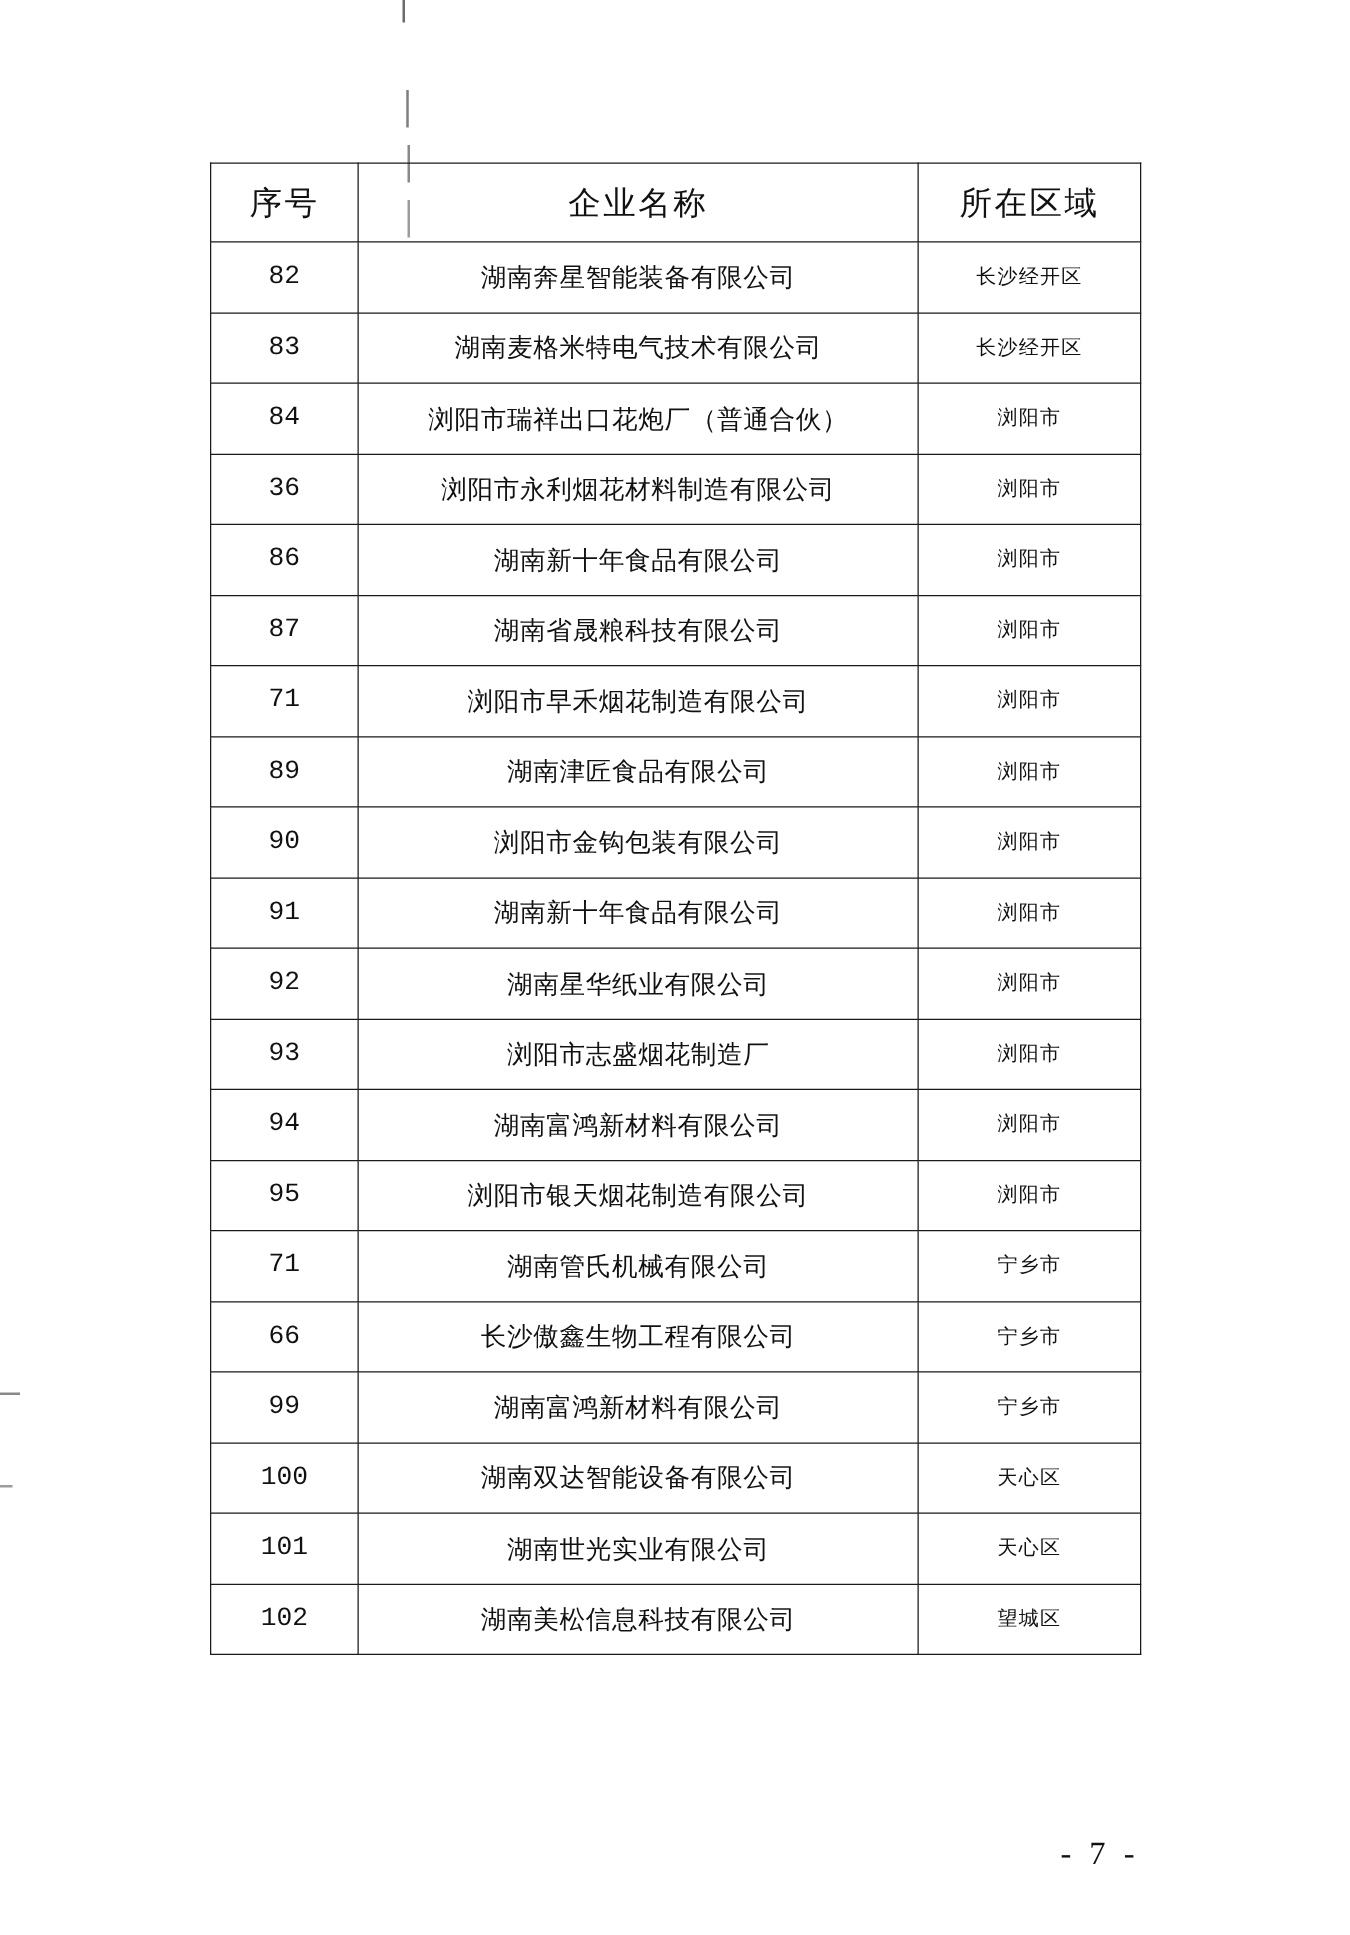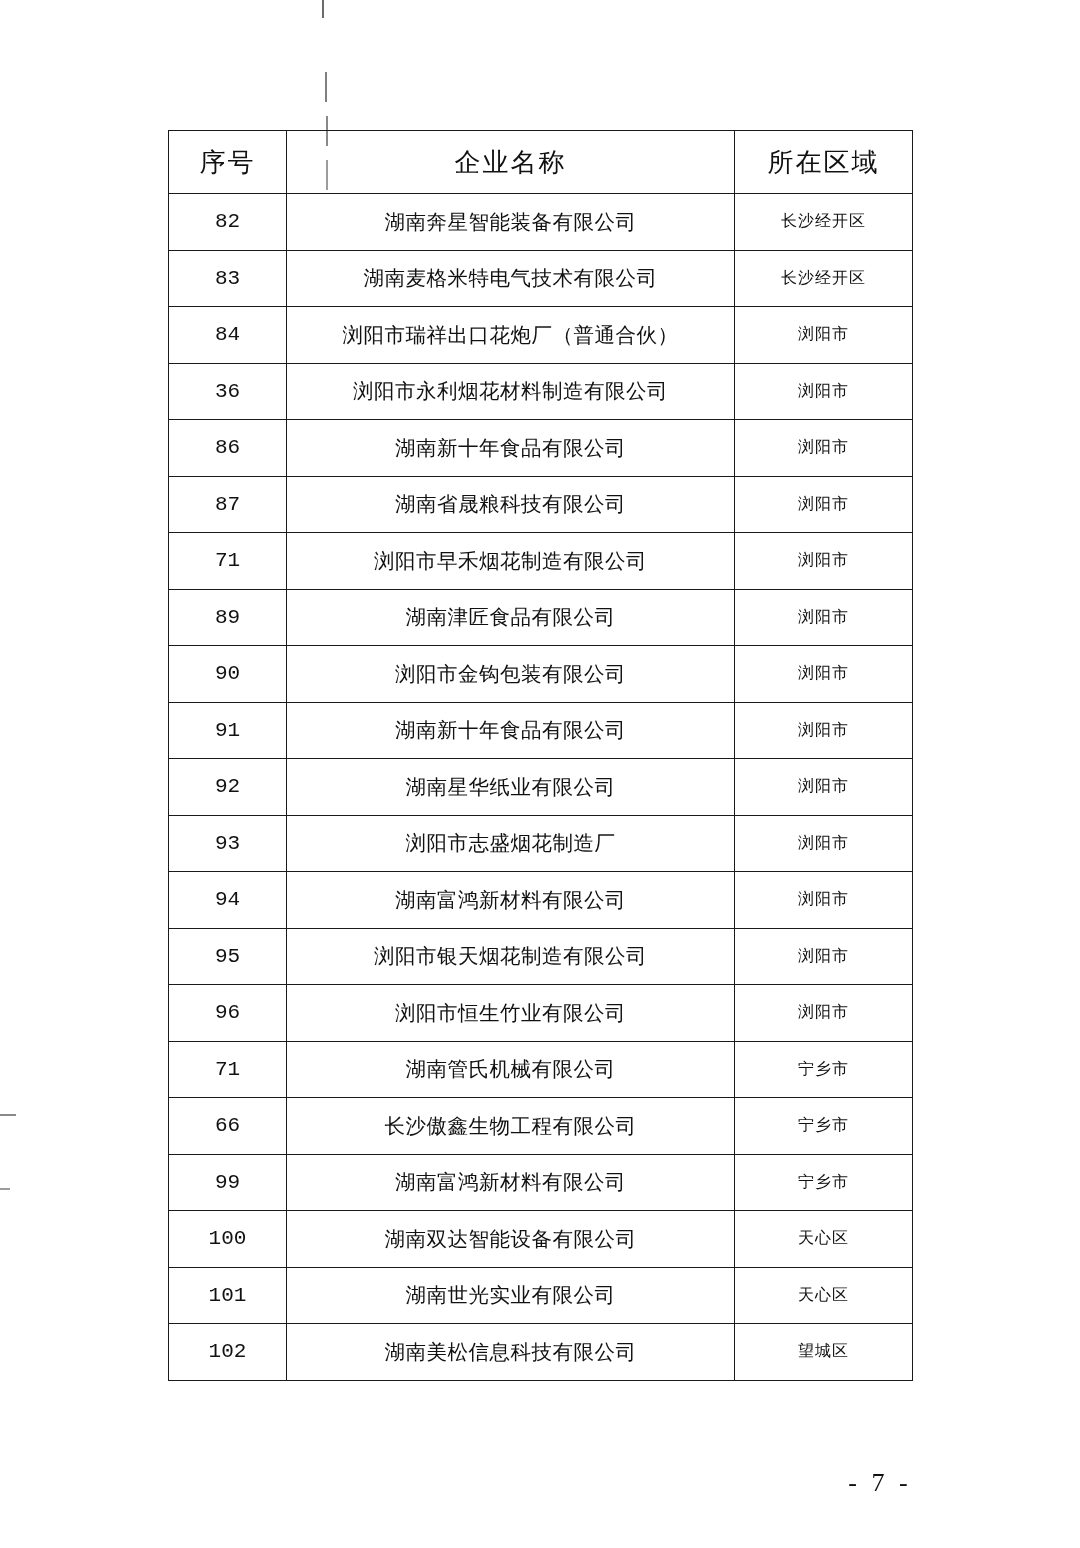--- a/index.html
+++ b/index.html
@@ -183,25 +183,20 @@
           <td class="idx">94</td>
           <td class="name">湖南富鸿新材料有限公司</td>
           <td class="region">浏阳市</td>
         </tr>
         <tr>
           <td class="idx">95</td>
           <td class="name">浏阳市银天烟花制造有限公司</td>
           <td class="region">浏阳市</td>
         </tr>
         <tr>
-          <td class="idx">96</td>
-          <td class="name">浏阳市恒生竹业有限公司</td>
-          <td class="region">浏阳市</td>
-        </tr>
-        <tr>
           <td class="idx">71</td>
           <td class="name">湖南管氏机械有限公司</td>
           <td class="region">宁乡市</td>
         </tr>
         <tr>
           <td class="idx">66</td>
           <td class="name">长沙傲鑫生物工程有限公司</td>
           <td class="region">宁乡市</td>
         </tr>
         <tr>

